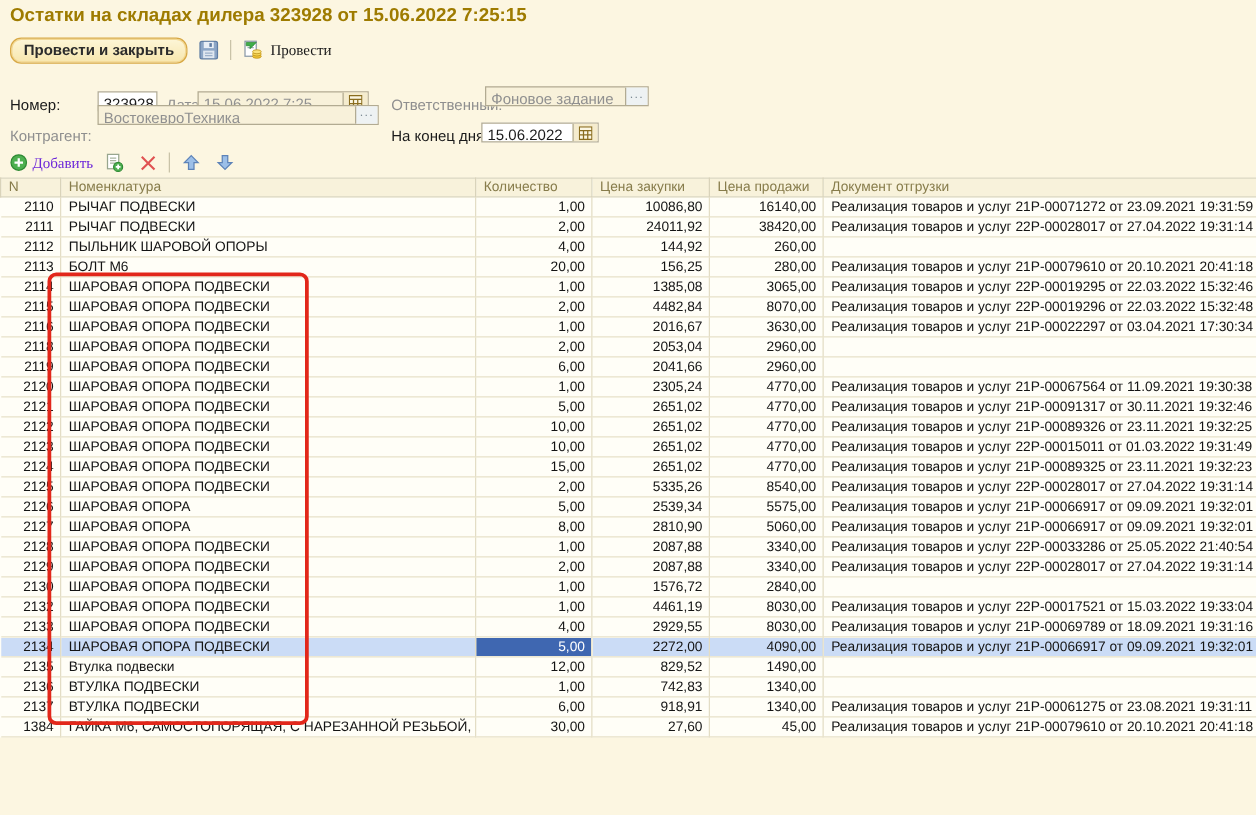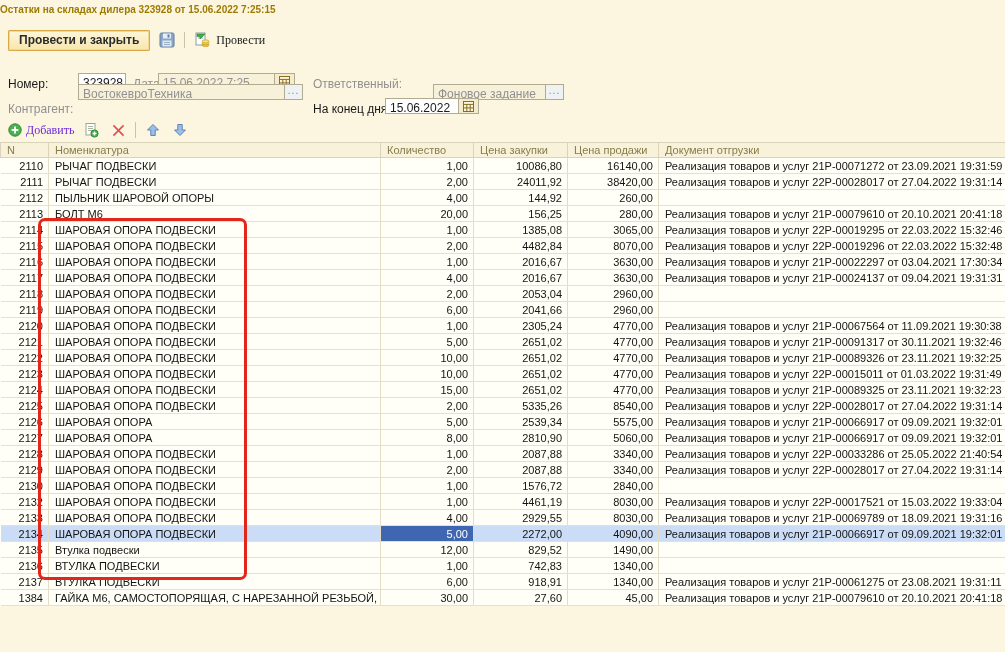--- a/index.html
+++ b/index.html
@@ -5,28 +5,28 @@
   * { box-sizing: border-box; margin: 0; padding: 0; }
   html,body { width:1005px; height:652px; overflow:hidden; }
   body {
     position:relative;
     background:#fcf6e1;
     font-family:"Liberation Sans", sans-serif;
     color:#1a1a1a;
   }
   
   .page-title {
-    position:absolute; left:0; top:4px;
-    font-size:10px; font-weight:bold; color:#9e7b00;
+    position:absolute; left:8px; top:4px;
+    font-size:15px; font-weight:bold; color:#9e7b00;
   }
   
   .toolbar1 { position:absolute; left:8px; top:29px; display:flex; align-items:center; gap:7px; height:22px; }
   .btn-primary {
     background:linear-gradient(#fdf6d8,#f7e6ad);
-    border:1px solid #d8a946; border-radius:1px;
+    border:1px solid #d8a946; border-radius:9px;
     padding:2px 10px 3px 10px; font-size:12px; font-weight:bold; color:#2b2b2b;
     box-shadow:0 0 0 1px #f3d893 inset; cursor:default;
     font-family:"Liberation Sans", sans-serif;
   }
   .icon-btn { width:20px; height:20px; display:flex; align-items:center; justify-content:center; }
   .vsep { width:1px; height:16px; background:#c9c3a8; }
   .cmd { display:flex; align-items:center; gap:4px; font-size:12px; color:#1a1a1a; cursor:default;font-family:Liberation Serif, serif; }
   .cmd .lbl { white-space:nowrap; }
   .cmd-add .lbl { color:#6d28d9; }
   
@@ -114,21 +114,21 @@
       <rect x="0.5" y="0.5" width="10" height="10" fill="#fbf6e2" stroke="#8a6d1f"></rect>
       <line x1="0.5" y1="3.4" x2="10.5" y2="3.4" stroke="#8a6d1f"></line>
       <line x1="3.8" y1="3.4" x2="3.8" y2="10.5" stroke="#8a6d1f"></line>
       <line x1="7.2" y1="3.4" x2="7.2" y2="10.5" stroke="#8a6d1f"></line>
       <line x1="0.5" y1="6.9" x2="10.5" y2="6.9" stroke="#8a6d1f"></line>
     </svg>
   </span>
 </span>
 
 <span class="flabel dim" style="left:313px; top:77px;">Ответственный:</span>
-<span class="finput dim" style="left:388px; top:84px; width:131px;margin-left:45px;">
+<span class="finput dim" style="left:388px; top:69px; width:131px;">
   <span class="val">Фоновое задание</span>
   <span class="sq-btn dots-btn">...</span>
 </span>
 
 <span class="flabel dim" style="left:8px; top:102px;">Контрагент:</span>
 <span class="finput dim" style="left:78px; top:84px; width:225px;">
   <span class="val">ВостокевроТехника</span>
   <span class="sq-btn dots-btn">...</span>
 </span>
 
@@ -255,28 +255,20 @@
         </tr>
         <tr>
           <td class="num">2116</td>
           <td>ШАРОВАЯ ОПОРА ПОДВЕСКИ</td>
           <td class="num">1,00</td>
           <td class="num">2016,67</td>
           <td class="num">3630,00</td>
           <td>Реализация товаров и услуг 21Р-00022297 от 03.04.2021 17:30:34</td>
         </tr>
         <tr>
-          <td class="num">2117</td>
-          <td>ШАРОВАЯ ОПОРА ПОДВЕСКИ</td>
-          <td class="num">4,00</td>
-          <td class="num">2016,67</td>
-          <td class="num">3630,00</td>
-          <td>Реализация товаров и услуг 21Р-00024137 от 09.04.2021 19:31:31</td>
-        </tr>
-        <tr>
           <td class="num">2118</td>
           <td>ШАРОВАЯ ОПОРА ПОДВЕСКИ</td>
           <td class="num">2,00</td>
           <td class="num">2053,04</td>
           <td class="num">2960,00</td>
           <td></td>
         </tr>
         <tr>
           <td class="num">2119</td>
           <td>ШАРОВАЯ ОПОРА ПОДВЕСКИ</td>

